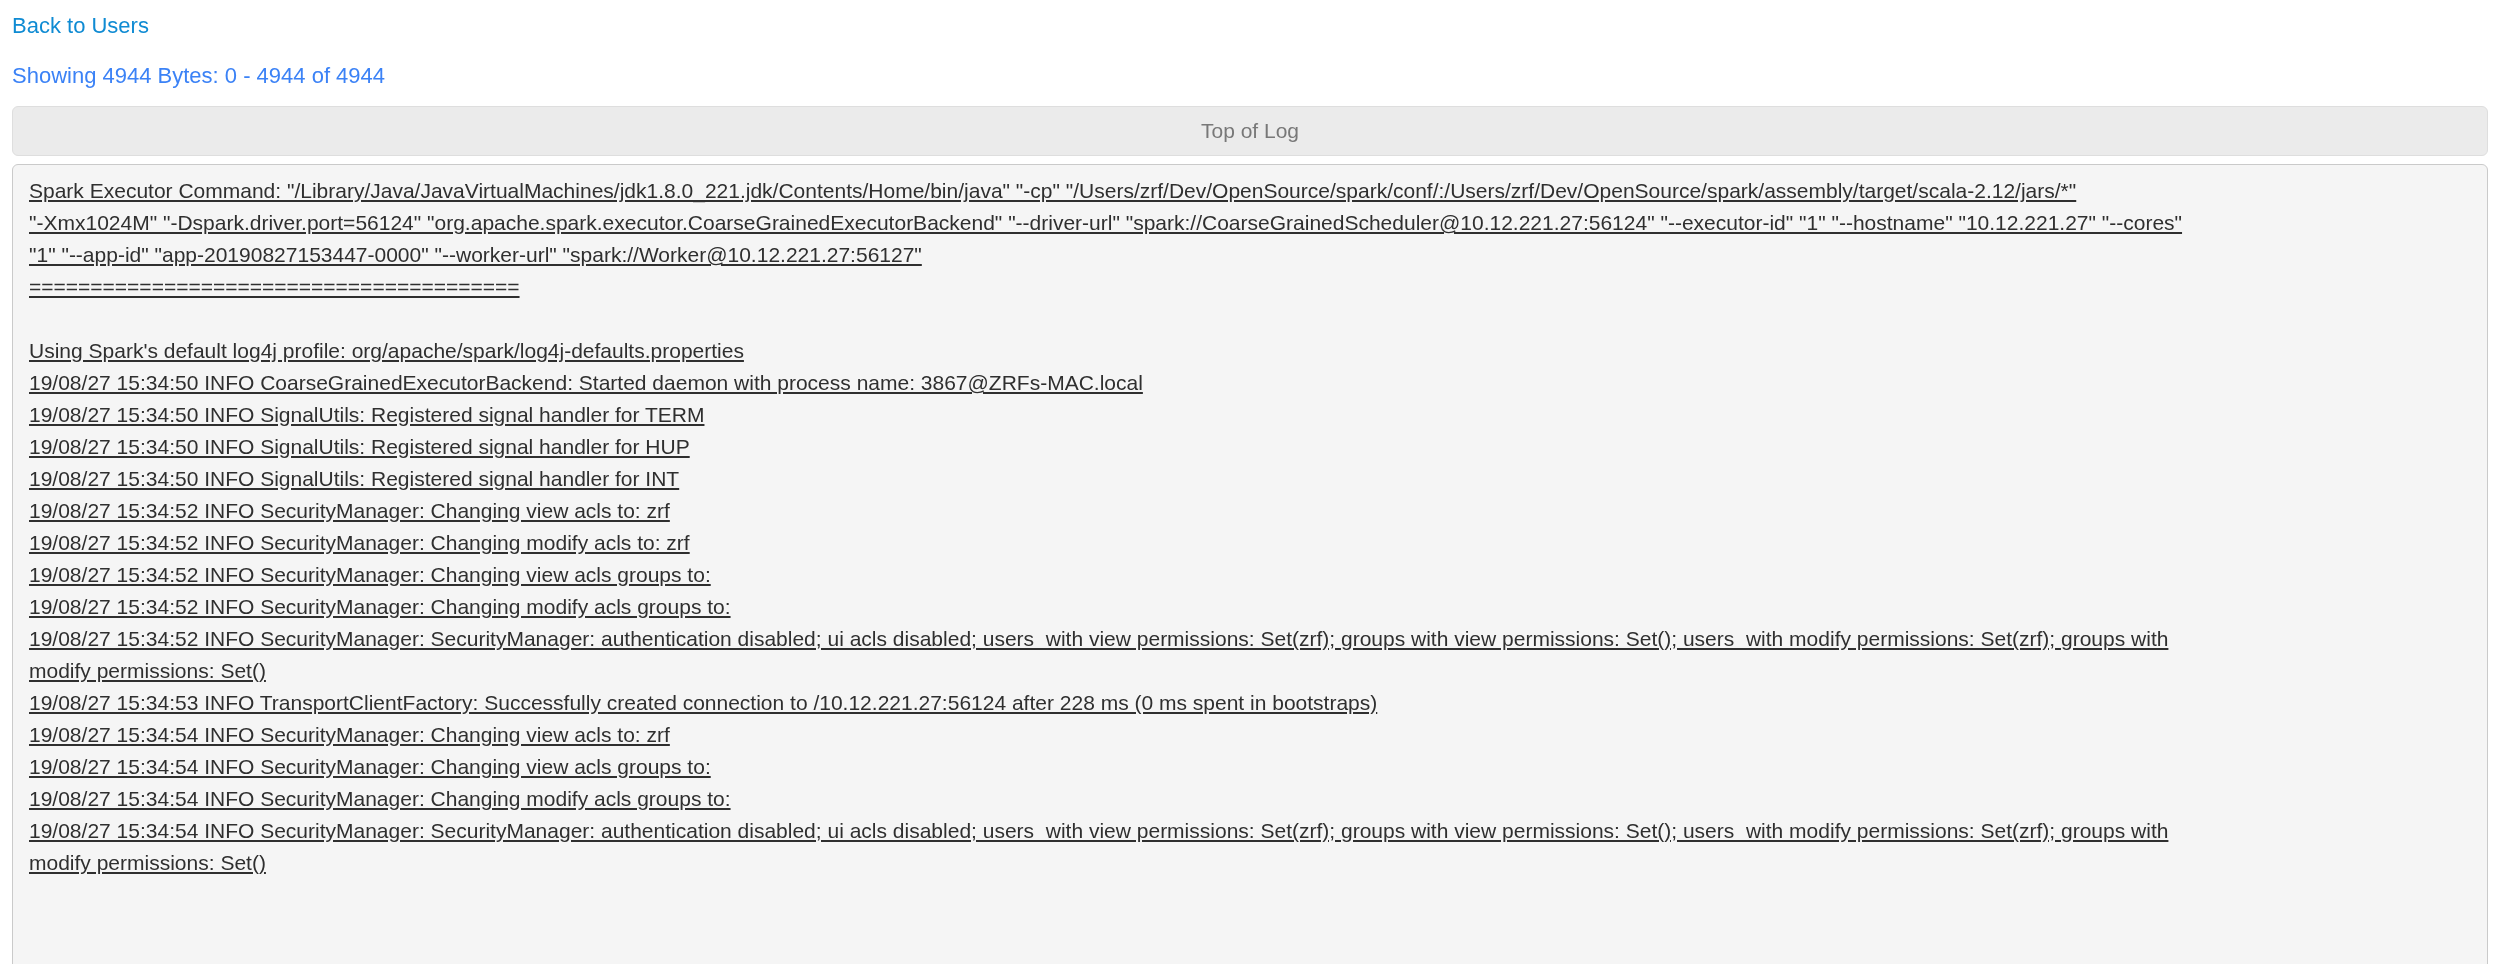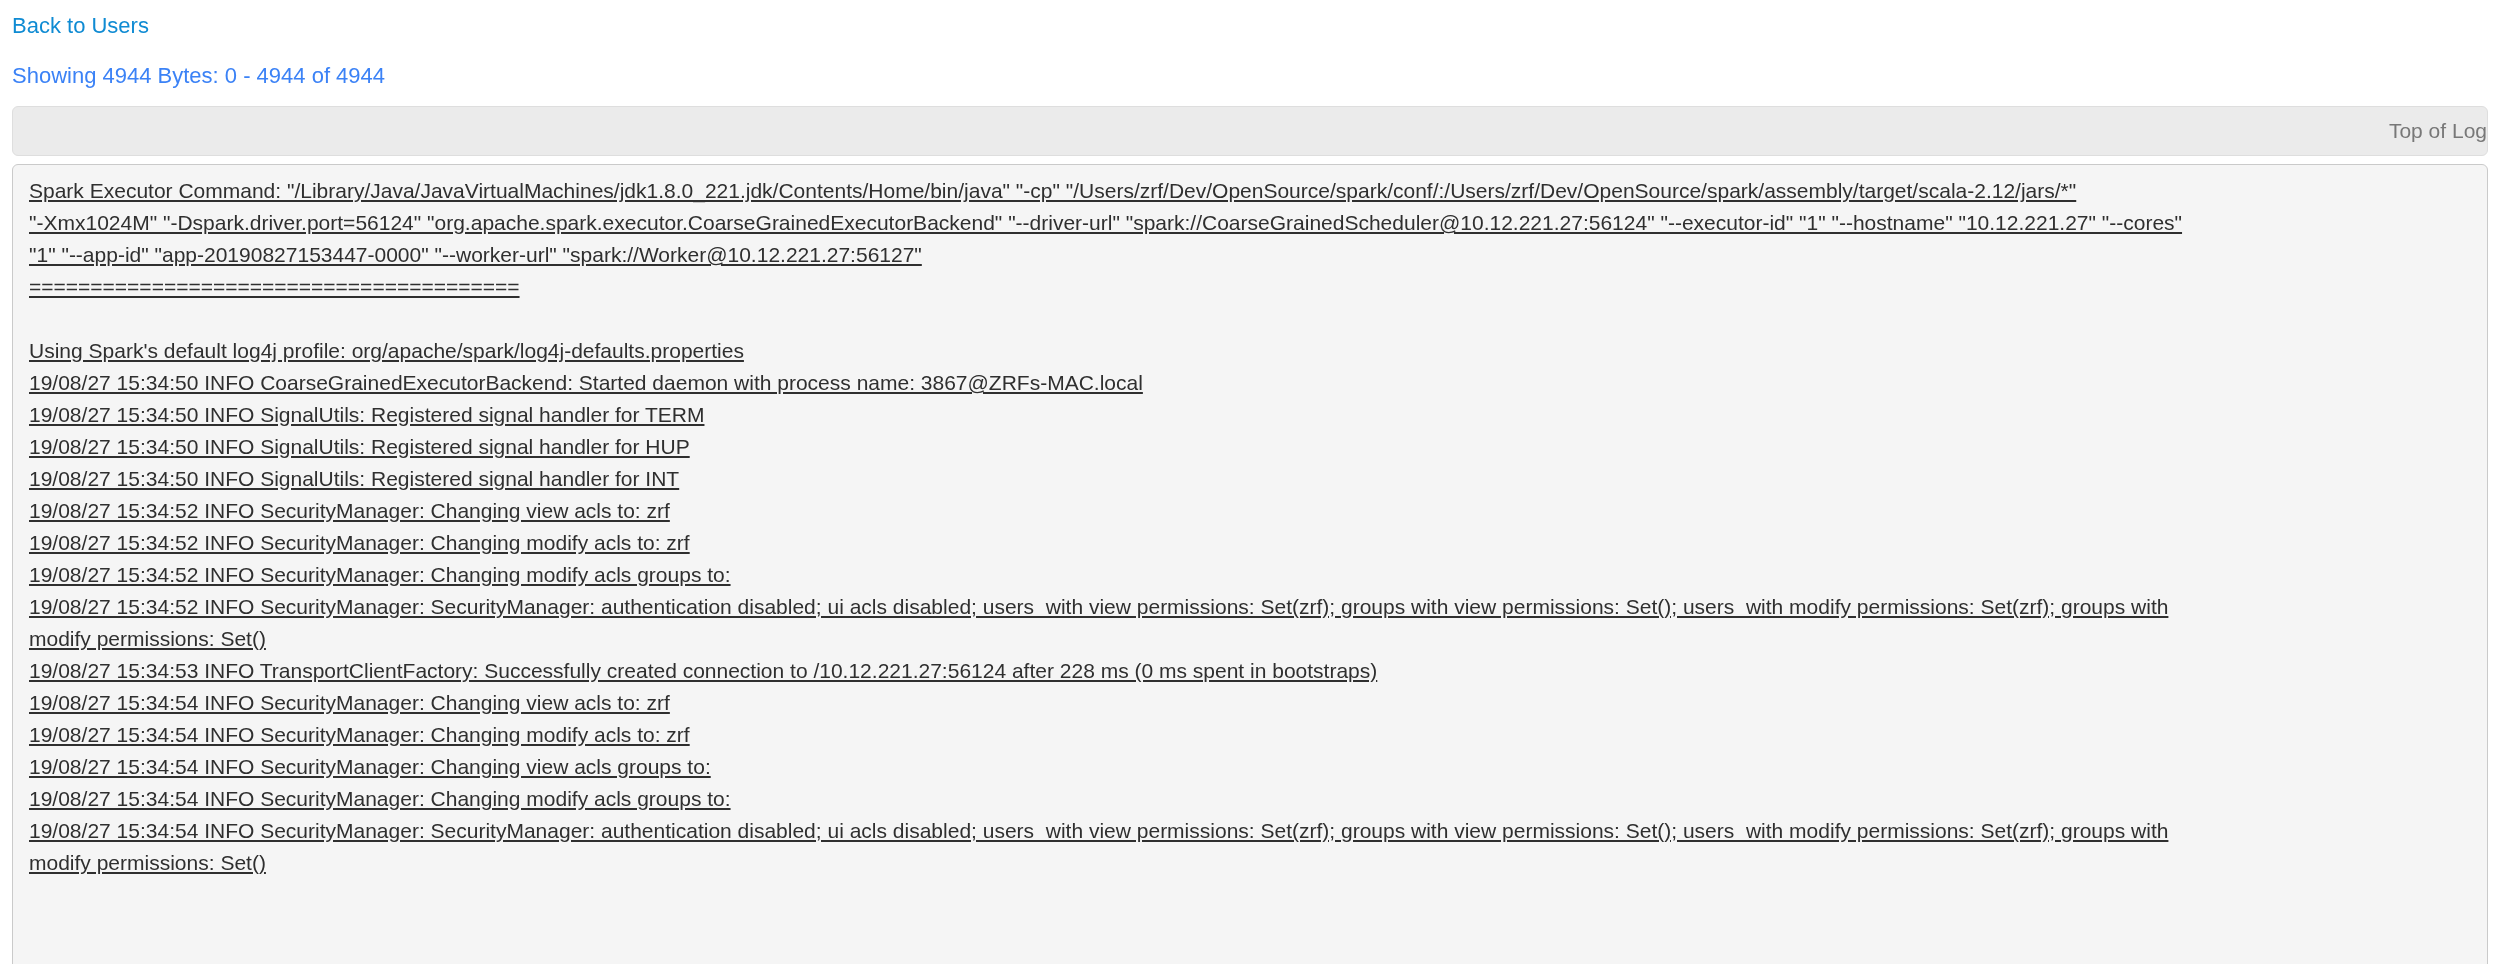--- a/index.html
+++ b/index.html
@@ -26,21 +26,21 @@
     color: #3b82f6;
   }
   .log-header-bar {
     margin: 16px 22px 0 12px;
     height: 50px;
     background: #ebebeb;
     border: 1px solid #dedede;
     border-radius: 6px;
     display: flex;
     align-items: center;
-    justify-content: flex-end;
+    justify-content: center;
     font-size: 21px;
     color: #787878;
   }
   .log-container {
     margin: 8px 22px 0 12px;
     height: 1000px; 
     background: #f5f5f5;
     border: 1px solid #cacaca;
     border-radius: 6px;
     padding: 10px 16px;
@@ -75,26 +75,26 @@
     <div class="log-line">"1" "--app-id" "app-20190827153447-0000" "--worker-url" "spark://Worker@10.12.221.27:56127"</div>
     <div class="log-line">========================================</div>
     <div class="log-line"></div>
     <div class="log-line">Using Spark's default log4j profile: org/apache/spark/log4j-defaults.properties</div>
     <div class="log-line">19/08/27 15:34:50 INFO CoarseGrainedExecutorBackend: Started daemon with process name: 3867@ZRFs-MAC.local</div>
     <div class="log-line">19/08/27 15:34:50 INFO SignalUtils: Registered signal handler for TERM</div>
     <div class="log-line">19/08/27 15:34:50 INFO SignalUtils: Registered signal handler for HUP</div>
     <div class="log-line">19/08/27 15:34:50 INFO SignalUtils: Registered signal handler for INT</div>
     <div class="log-line">19/08/27 15:34:52 INFO SecurityManager: Changing view acls to: zrf</div>
     <div class="log-line">19/08/27 15:34:52 INFO SecurityManager: Changing modify acls to: zrf</div>
+    <div class="log-line">19/08/27 15:34:52 INFO SecurityManager: Changing view acls groups to:</div>
     <div class="log-line">19/08/27 15:34:52 INFO SecurityManager: Changing modify acls groups to:</div>
     <div class="log-line">19/08/27 15:34:52 INFO SecurityManager: SecurityManager: authentication disabled; ui acls disabled; users  with view permissions: Set(zrf); groups with view permissions: Set(); users  with modify permissions: Set(zrf); groups with</div>
     <div class="log-line">modify permissions: Set()</div>
     <div class="log-line">19/08/27 15:34:53 INFO TransportClientFactory: Successfully created connection to /10.12.221.27:56124 after 228 ms (0 ms spent in bootstraps)</div>
     <div class="log-line">19/08/27 15:34:54 INFO SecurityManager: Changing view acls to: zrf</div>
-    <div class="log-line">19/08/27 15:34:54 INFO SecurityManager: Changing modify acls to: zrf</div>
     <div class="log-line">19/08/27 15:34:54 INFO SecurityManager: Changing view acls groups to:</div>
     <div class="log-line">19/08/27 15:34:54 INFO SecurityManager: Changing modify acls groups to:</div>
     <div class="log-line">19/08/27 15:34:54 INFO SecurityManager: SecurityManager: authentication disabled; ui acls disabled; users  with view permissions: Set(zrf); groups with view permissions: Set(); users  with modify permissions: Set(zrf); groups with</div>
     <div class="log-line">modify permissions: Set()</div>
   </div>
 
 
 
 
 </body></html>

